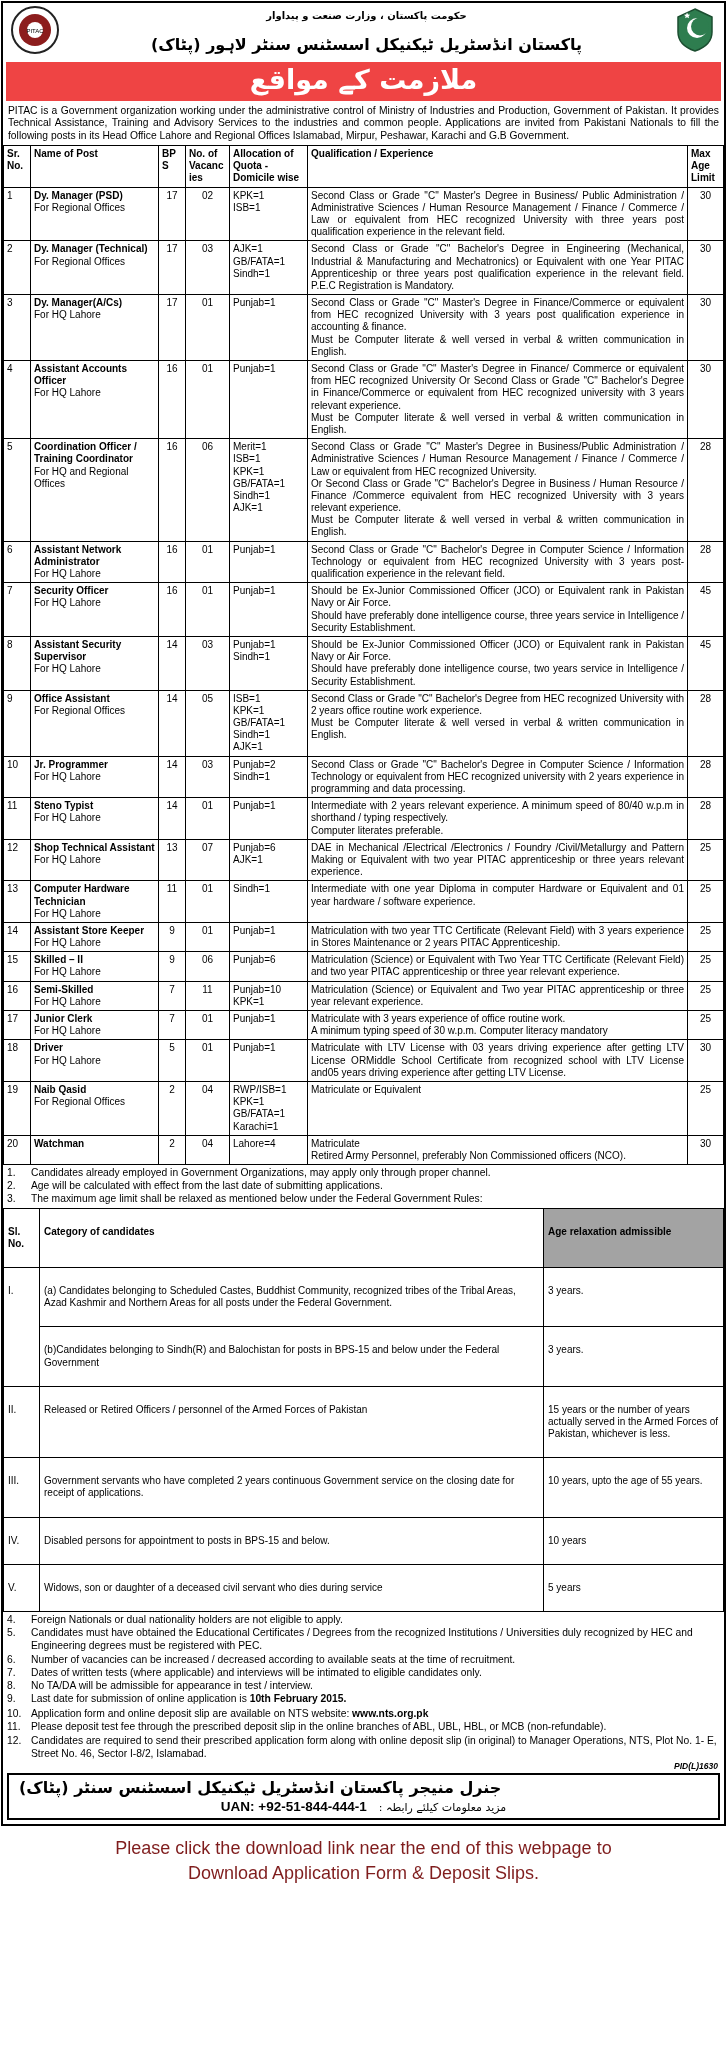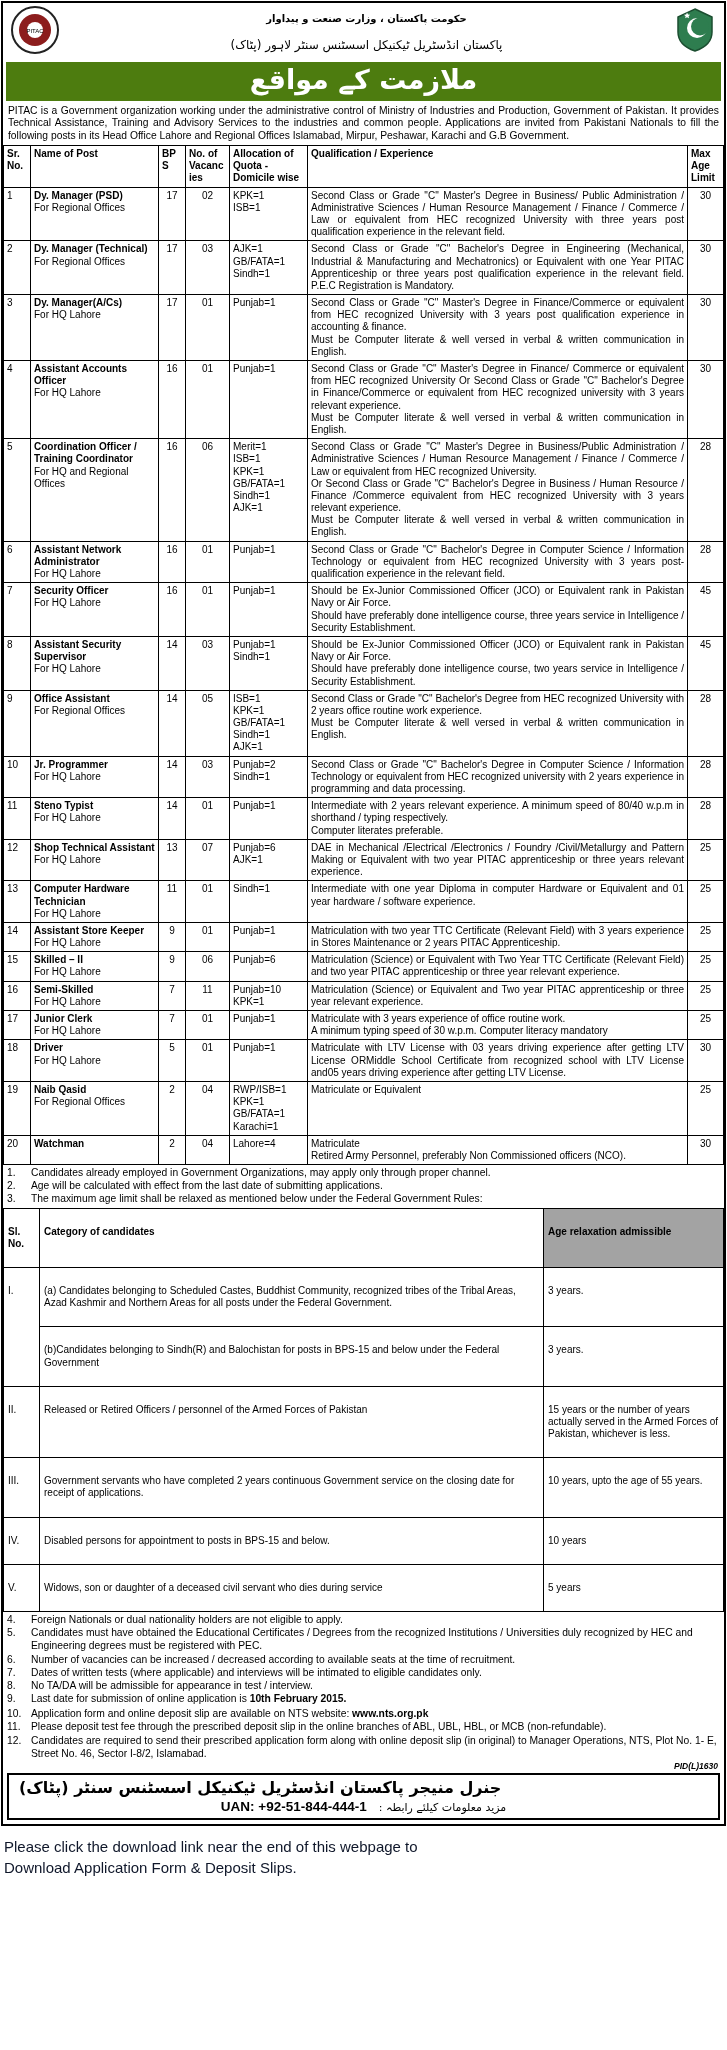--- a/index.html
+++ b/index.html
@@ -4,24 +4,24 @@
 <style>
   html,body{margin:0;padding:0;background:#ffffff;}
   body{width:727px;font-family:"Liberation Sans","DejaVu Sans",sans-serif;color:#000;}
   .page{width:727px;}
   .ad{border:2px solid #000;margin:1px;}
   
   .hdr{display:flex;align-items:center;justify-content:space-between;padding:3px 8px 2px;}
   .urdu{font-family:"DejaVu Sans","Liberation Sans",sans-serif;direction:rtl;}
   .hdr-center{flex:1;text-align:center;padding:0 6px;}
   .hdr-l1{font-size:10px;font-weight:bold;}
-  .hdr-l2{font-size:12px;font-weight:normal;margin-top:14px;}
+  .hdr-l2{font-size:16px;font-weight:bold;margin-top:14px;}
   .logo{flex:0 0 auto;}
   
-  .banner{background:#4d7c0f;color:#fff;margin:2px 3px;text-align:center;font-weight:bold;font-size:27px;padding:2px 0 6px;}
+  .banner{background:#ef4444;color:#fff;margin:2px 3px;text-align:center;font-weight:bold;font-size:27px;padding:2px 0 6px;}
   
   .intro{padding:2px 5px 3px;font-size:10.3px;line-height:1.2;text-align:justify;}
   
   table.posts{width:100%;border-collapse:collapse;table-layout:fixed;}
   .posts th,.posts td{border:1px solid #000;vertical-align:top;padding:2px 3px;font-size:10px;line-height:1.22;word-wrap:break-word;}
   .posts th{font-weight:bold;text-align:left;vertical-align:top;}
   .pre{white-space:pre-line;}
   col.c-sr{width:27px;} col.c-post{width:128px;} col.c-bps{width:27px;}
   col.c-vac{width:44px;} col.c-quota{width:78px;} col.c-age{width:36px;}
   td.c-num{text-align:center;}
@@ -42,21 +42,21 @@
   
   .hta{font-weight:bold;font-size:10.5px;padding:2px 4px 0;}
   .pid{text-align:right;font-size:8.5px;font-style:italic;font-weight:bold;padding:0 6px;}
   
   .fbox{border:2px solid #000;margin:2px 4px 4px;padding:3px 10px 4px;}
   .fbox-top{font-size:16px;font-weight:bold;direction:rtl;text-align:left;}
   .fbox-bottom{display:flex;justify-content:center;align-items:baseline;gap:12px;margin-top:2px;}
   .uan{font-size:13.5px;font-weight:bold;}
   .contact-urdu{font-size:11px;}
   
-  .notice{color:#0f172a;font-size:15px;line-height:1.4;padding:9px 4px 10px;}
+  .notice{color:#7f1d1d;text-align:center;font-size:18px;line-height:1.4;padding:9px 4px 10px;}
 </style>
 </head>
 <body>
 
 <div class="page">
   <div class="ad">
 
     <div class="hdr">
       <div class="logo">
         <svg width="48" height="48" viewBox="0 0 48 48">

